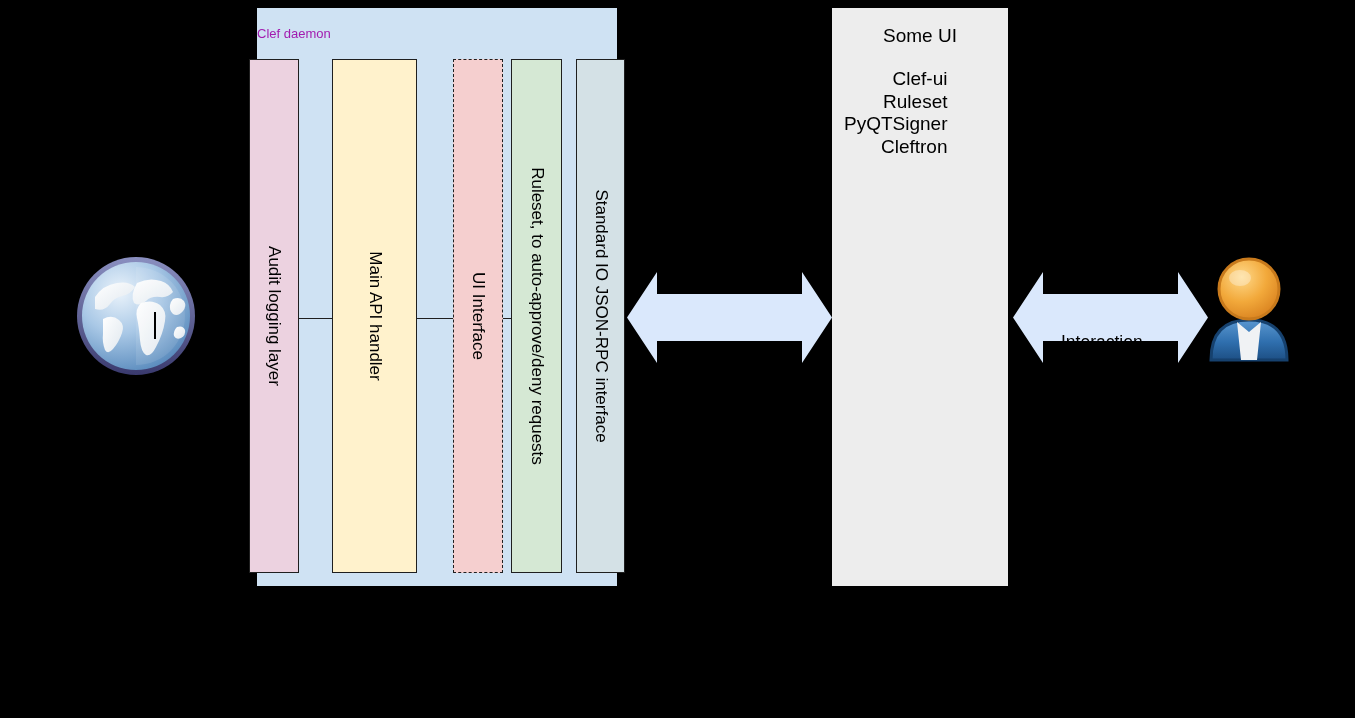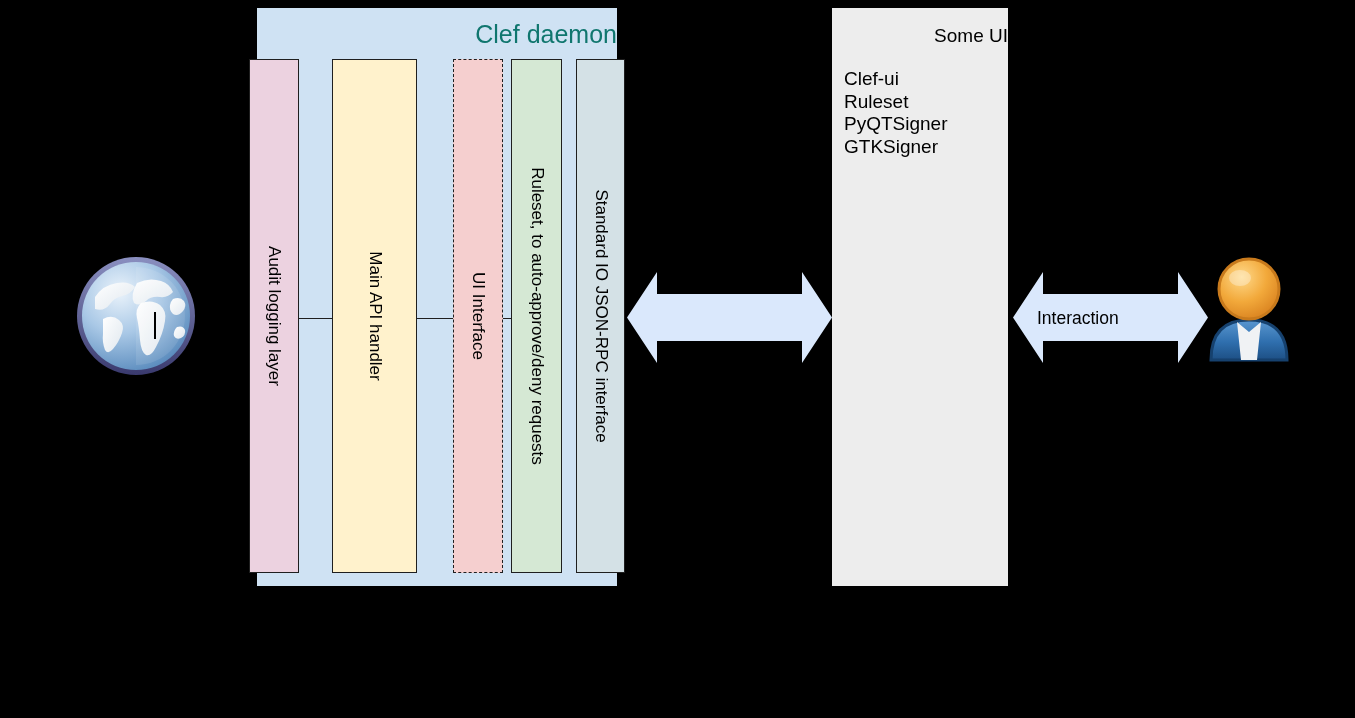--- a/index.html
+++ b/index.html
@@ -24,24 +24,24 @@
     width: 360px;
     height: 578px;
     background: #cfe2f3;
     box-sizing: border-box;
   }
   #clef-title {
     position: absolute;
     left: 0;
     top: 14px;
     width: 100%;
-    text-align: right;
-    font-size: 25px;
+    text-align: left;
+    font-size: 13px;
     line-height: 24px;
-    color: #0f766e;
+    color: #a21caf;
   }
 
   
   .layer-box {
     position: absolute;
     top: 59px;
     height: 514px;
     box-sizing: border-box;
     border: 1px solid #1f1f1f;
   }
@@ -79,53 +79,53 @@
     width: 176px;
     height: 578px;
     background: #ededed;
     box-sizing: border-box;
   }
   #someui-title {
     position: absolute;
     left: 0;
     top: 16px;
     width: 100%;
-    text-align: right;
+    text-align: center;
     font-size: 19px;
     line-height: 24px;
   }
   #someui-list {
     position: absolute;
     left: 12px;
     top: 60px;
     font-size: 19px;
     line-height: 22.5px;
   }
-  #someui-list div { white-space: nowrap; }
+  #someui-list div { white-space: nowrap; text-align: right; }
 
   
   .dbl-arrow {
     position: absolute;
     top: 272px;
     height: 91px;
   }
   .dbl-arrow svg { display: block; }
   .dbl-arrow .arrow-label {
     position: absolute;
     left: 33px;
     top: 50%;
     transform: translateY(-50%);
     font-size: 17.5px;
     line-height: 21px;
     white-space: pre-line;
     color: #000;
   }
   #arrow-stdio { left: 627px; width: 205px; }
   #arrow-user  { left: 1013px; width: 195px; }
-  #arrow-user .arrow-label { left: 24px; }
+  #arrow-user .arrow-label { left: 48px; margin-top: 24px; }
 
   
   #globe-icon {
     position: absolute;
     left: 73px;
     top: 253px;
     width: 126px;
     height: 126px;
   }
   
@@ -162,21 +162,21 @@
 <div id="box-stdio" class="layer-box">
   <span class="vtext">Standard IO JSON-RPC interface</span>
 </div>
 
 <div id="someui-panel">
   <div id="someui-title">Some UI</div>
   <div id="someui-list">
     <div>Clef-ui</div>
     <div>Ruleset</div>
     <div>PyQTSigner</div>
-    <div>GTKSigner</div>
+    <div>Cleftron</div>
   </div>
 </div>
 
 <div id="arrow-stdio" class="dbl-arrow">
   <svg width="205" height="91" viewBox="0 0 205 91">
     <polygon points="0,45.5 30,0 30,22 175,22 175,0 205,45.5 175,91 175,69 30,69 30,91" fill="#dae8fc" stroke="none"></polygon>
   </svg>
 </div>
 
 <div id="arrow-user" class="dbl-arrow">

